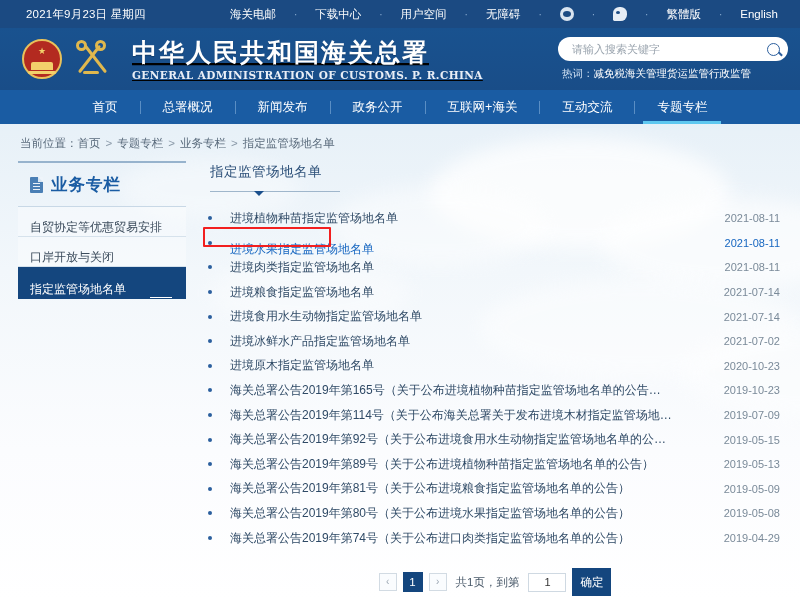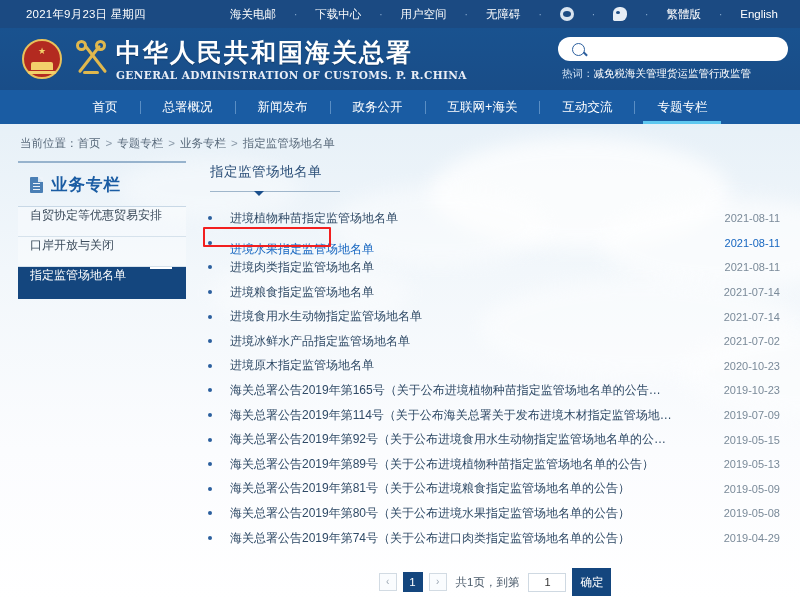--- a/index.html
+++ b/index.html
@@ -52,21 +52,21 @@
   .emblem .star { position:absolute; left:50%; top:8px; transform:translateX(-50%); color:#f2d06b; font-size:9px; line-height:9px;}
   .emblem .gate { position:absolute; left:9px; bottom:9px; width:22px; height:8px; background:#f2d06b; border-radius:2px 2px 0 0;}
   .emblem .base { position:absolute; left:6px; bottom:5px; width:28px; height:3px; background:#f2d06b; border-radius:2px;}
   .keys { width: 46px; height: 42px; margin-left: 6px; position: relative; flex: 0 0 auto;}
   .keys span { position:absolute; background:#e0b84e; }
   .keys .k1 { width:3px; height:34px; left:20px; top:4px; transform:rotate(38deg); border-radius:2px;}
   .keys .k2 { width:3px; height:34px; left:26px; top:4px; transform:rotate(-38deg); border-radius:2px;}
   .keys .ring1 { width:11px;height:11px;border:3px solid #e0b84e;background:none;border-radius:50%; left:8px; top:2px;}
   .keys .ring2 { width:11px;height:11px;border:3px solid #e0b84e;background:none;border-radius:50%; left:27px; top:2px;}
   .keys .bar { width:16px;height:3px;left:15px;top:33px;border-radius:2px;}
-  .titles { margin-left: 2px; }
+  .titles { margin-left: 18px; text-decoration: underline; }
   .titles .cn {
     font-family: "DejaVu Serif", "Liberation Serif", serif;
     color: #ffffff; font-size: 25px; font-weight: 700; letter-spacing: 2px; line-height: 30px;
     text-shadow: 0 1px 1px rgba(0,0,0,.25);
   }
   .titles .en {
     font-family: "DejaVu Serif", "Liberation Serif", serif;
     color: #e9eef6; font-size: 10.5px; font-weight: 700; letter-spacing: .4px; margin-top: 1px;
   }
   .search-wrap { margin-left: auto; margin-right: 12px; width: 230px; }
@@ -117,21 +117,21 @@
     border-top: 2px solid #97b3cd;
     padding: 11px 0 10px 12px;
     display:flex; align-items:center; gap:8px;
     border-bottom: 1px solid #c8d8e6;
   }
   .doc-icon { width: 13px; height: 16px; background:#4a7fb5; border-radius:1px; position:relative; flex:0 0 auto;}
   .doc-icon::before { content:""; position:absolute; right:0; top:0; border-width:0 5px 5px 0; border-style:solid; border-color:#d9e6f2 #eef4fa; }
   .doc-icon::after { content:""; position:absolute; left:2.5px; top:6px; width:7px; height:1px; background:#e8f0f8; box-shadow:0 3px 0 #e8f0f8, 0 6px 0 #e8f0f8;}
   .side-head .t { color:#1a5ca3; font-size:16.5px; font-weight:700; letter-spacing:1px;}
   .side-item {
-    height: 30px; display:flex; align-items:flex-start; justify-content:space-between;
+    height: 30px; display:flex; align-items:flex-end; justify-content:space-between;
     padding: 0 14px 0 12px; font-size: 12px; color:#3c4c5c;
     border-bottom: 1px solid #d6e2ec;
     background: rgba(255,255,255,0.35);
   }
   .side-item.active { background:#14467e; color:#ffffff; border-bottom-color:#14467e; height:32px;}
   .side-item .arrow { width: 22px; height:1.5px; background:#ffffff; display:none; }
   .side-item.active .arrow { display:block; }
 
   
   .content { flex: 1 1 auto; padding-left: 22px; }
@@ -229,20 +229,21 @@
     <span class="ring1"></span>
       <span class="ring2"></span>
       <span class="bar"></span>
   </div>
   <div class="titles">
     <div class="cn">中华人民共和国海关总署</div>
     <div class="en">GENERAL ADMINISTRATION OF CUSTOMS. P. R.CHINA</div>
   </div>
   <div class="search-wrap">
     <div class="search-box">
+      <input type="text" placeholder="请输入搜索关键字" style="">
       <span class="mag"></span>
     </div>
     <div class="hot">
       <span class="lbl">热词：</span>
       <a href="#">减免税</a>
       <a href="#">海关管理</a>
       <a href="#">货运监管</a>
       <a href="#">行政监管</a>
     </div>
   </div>

